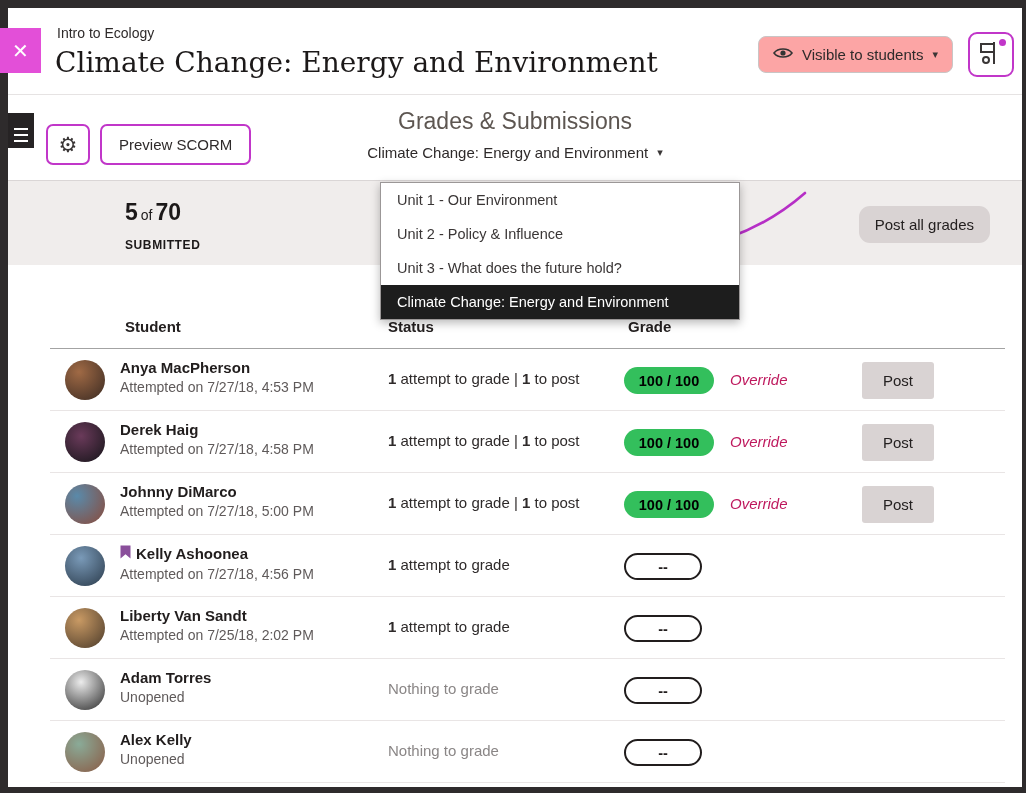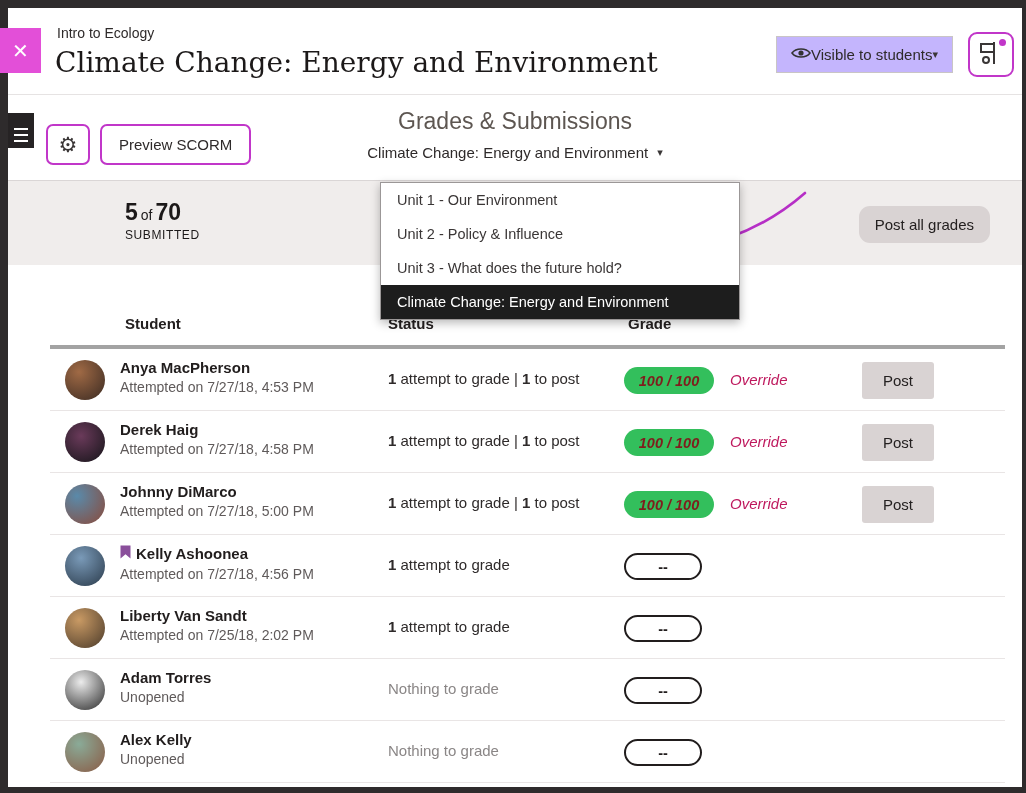--- a/index.html
+++ b/index.html
@@ -18,22 +18,22 @@
 
   
   .panel { position:absolute; left:8px; top:8px; right:4px; bottom:6px; background:#fff; overflow:hidden; }
 
   
   .hdr { position:relative; height:87px; border-bottom:1px solid #e6e3e3; }
   .hdr .course { position:absolute; left:49px; top:17px; font-size:14px; color:#2e2a2a; }
   .hdr .title { position:absolute; left:47px; top:38px; font-family:"DejaVu Serif", serif;
     font-size:28px; font-weight:500; color:#1c1919; }
   .vis-btn { position:absolute; right:69px; top:28px; height:37px; padding:0 14px;
-    background:#c4b5fd; border:1px solid #c9c5c5; border-radius:0; display:flex; align-items:center;
-    font-size:15px; color:#2e2a2a; cursor:pointer; font-family:inherit; }
+    background:#fca5a5; border:1px solid #c9c5c5; border-radius:8px; display:flex; align-items:center;
+    gap:9px; font-size:15px; color:#2e2a2a; cursor:pointer; font-family:inherit; }
   .vis-btn .caret, .selector .caret { font-size:11px; color:#3a3636; }
   .notif-btn { position:absolute; right:8px; top:24px; width:46px; height:45px; background:#fff;
     border:2px solid var(--accent,#c136c9); border-radius:9px; cursor:pointer; }
   .notif-dot { position:absolute; right:6px; top:5px; width:7px; height:7px; border-radius:50%;
     background:var(--accent,#c136c9); }
 
   
   .toolbar { position:relative; height:86px; border-bottom:1px solid #dad6d6; }
   .gear-btn { position:absolute; left:38px; top:29px; width:44px; height:41px; background:#fff;
     border:2px solid var(--accent,#c136c9); border-radius:7px; font-size:21px; color:#3a3636;
@@ -52,28 +52,28 @@
     border:1px solid #9b9797; box-shadow:0 3px 9px rgba(0,0,0,.28); z-index:20; }
   .dd-item { height:34px; line-height:34px; padding:0 16px; font-size:14.5px; color:#3a3636;
     cursor:pointer; white-space:nowrap; }
   .dd-item.selected { background:var(--selected-dark,#1d1d1d); color:#fff; }
 
   
   .band { position:relative; height:84px; background:var(--band-bg,#f0edec); }
   .subcount { position:absolute; left:117px; top:18px; color:#1c1919; }
   .subcount .n { font-size:23px; font-weight:700; }
   .subcount .of { font-size:14px; font-weight:400; margin:0 3px; }
-  .subcount .lbl { font-size:12px; letter-spacing:.6px; font-weight:400; margin-top:2px; }
+  .subcount .lbl { font-size:12px; letter-spacing:.6px; font-weight:700; margin-top:12px; }
   .postall-btn { position:absolute; right:32px; top:25px; height:37px; padding:0 16px;
     background:var(--btn-gray,#d9d3d3); border:none; border-radius:11px; font-size:15px; color:#242020;
     cursor:pointer; font-family:inherit; }
 
   
   .table { margin:0 17px 0 42px; }
-  .thead { position:relative; height:84px; border-bottom:4px solid #a3a3a3; }
+  .thead { position:relative; height:84px; border-bottom:1px solid #a3a3a3; }
   .thead span { position:absolute; bottom:13px; font-size:15px; font-weight:700; color:#242020; }
   .th-student { left:75px; } .th-status { left:338px; } .th-grade { left:578px; }
 
   .trow { position:relative; height:62px; border-bottom:1px solid #e9e5e5; }
   .avatar { position:absolute; left:15px; top:11px; width:40px; height:40px; border-radius:50%; }
   .av0 { background:radial-gradient(circle at 35% 30%, #a06a45, #3a2a22); }
   .av1 { background:radial-gradient(circle at 40% 35%, #6a3a5a, #141418); }
   .av2 { background:radial-gradient(circle at 30% 30%, #5a8aaa, #8a4a3a); }
   .av3 { background:radial-gradient(circle at 40% 30%, #7a9ab8, #2a3a4a); }
   .av4 { background:radial-gradient(circle at 35% 30%, #c99a64, #4a3a2a); }
@@ -84,21 +84,21 @@
   .nameline { display:flex; gap:5px; }
   .sname { font-size:15px; font-weight:700; color:#211d1d; }
   .sdetail { font-size:14px; color:#5f5a5a; margin-top:3px; }
 
   .status { position:absolute; left:338px; top:21px; font-size:15px; color:#2e2a2a; }
   .status .b { font-weight:700; }
   .status .muted { color:#8a8686; }
 
   .pill { position:absolute; left:574px; top:18px; height:27px; display:inline-flex;
     align-items:center; justify-content:center; border-radius:14px; font-size:14.5px; cursor:pointer; }
-  .pill-green { width:90px; background:var(--grade-green,#33bf5c); color:#7f1d1d; font-weight:700;font-style:italic; }
+  .pill-green { width:90px; background:var(--grade-green,#33bf5c); color:#000000; font-weight:700; }
   .pill-outline { width:78px; background:#fff; border:2px solid #211d1d; color:#211d1d; font-weight:700; }
   .override { position:absolute; left:680px; top:22px; font-size:15px; font-style:italic;
     color:#be185d; cursor:pointer; }
   .post-btn { position:absolute; left:812px; top:13px; width:72px; height:37px;
     background:var(--btn-gray,#d9d3d3); border:none; border-radius:3px; font-size:15px; color:#242020;
     cursor:pointer; font-family:inherit; }
 </style>
 </head>
 <body>
 

